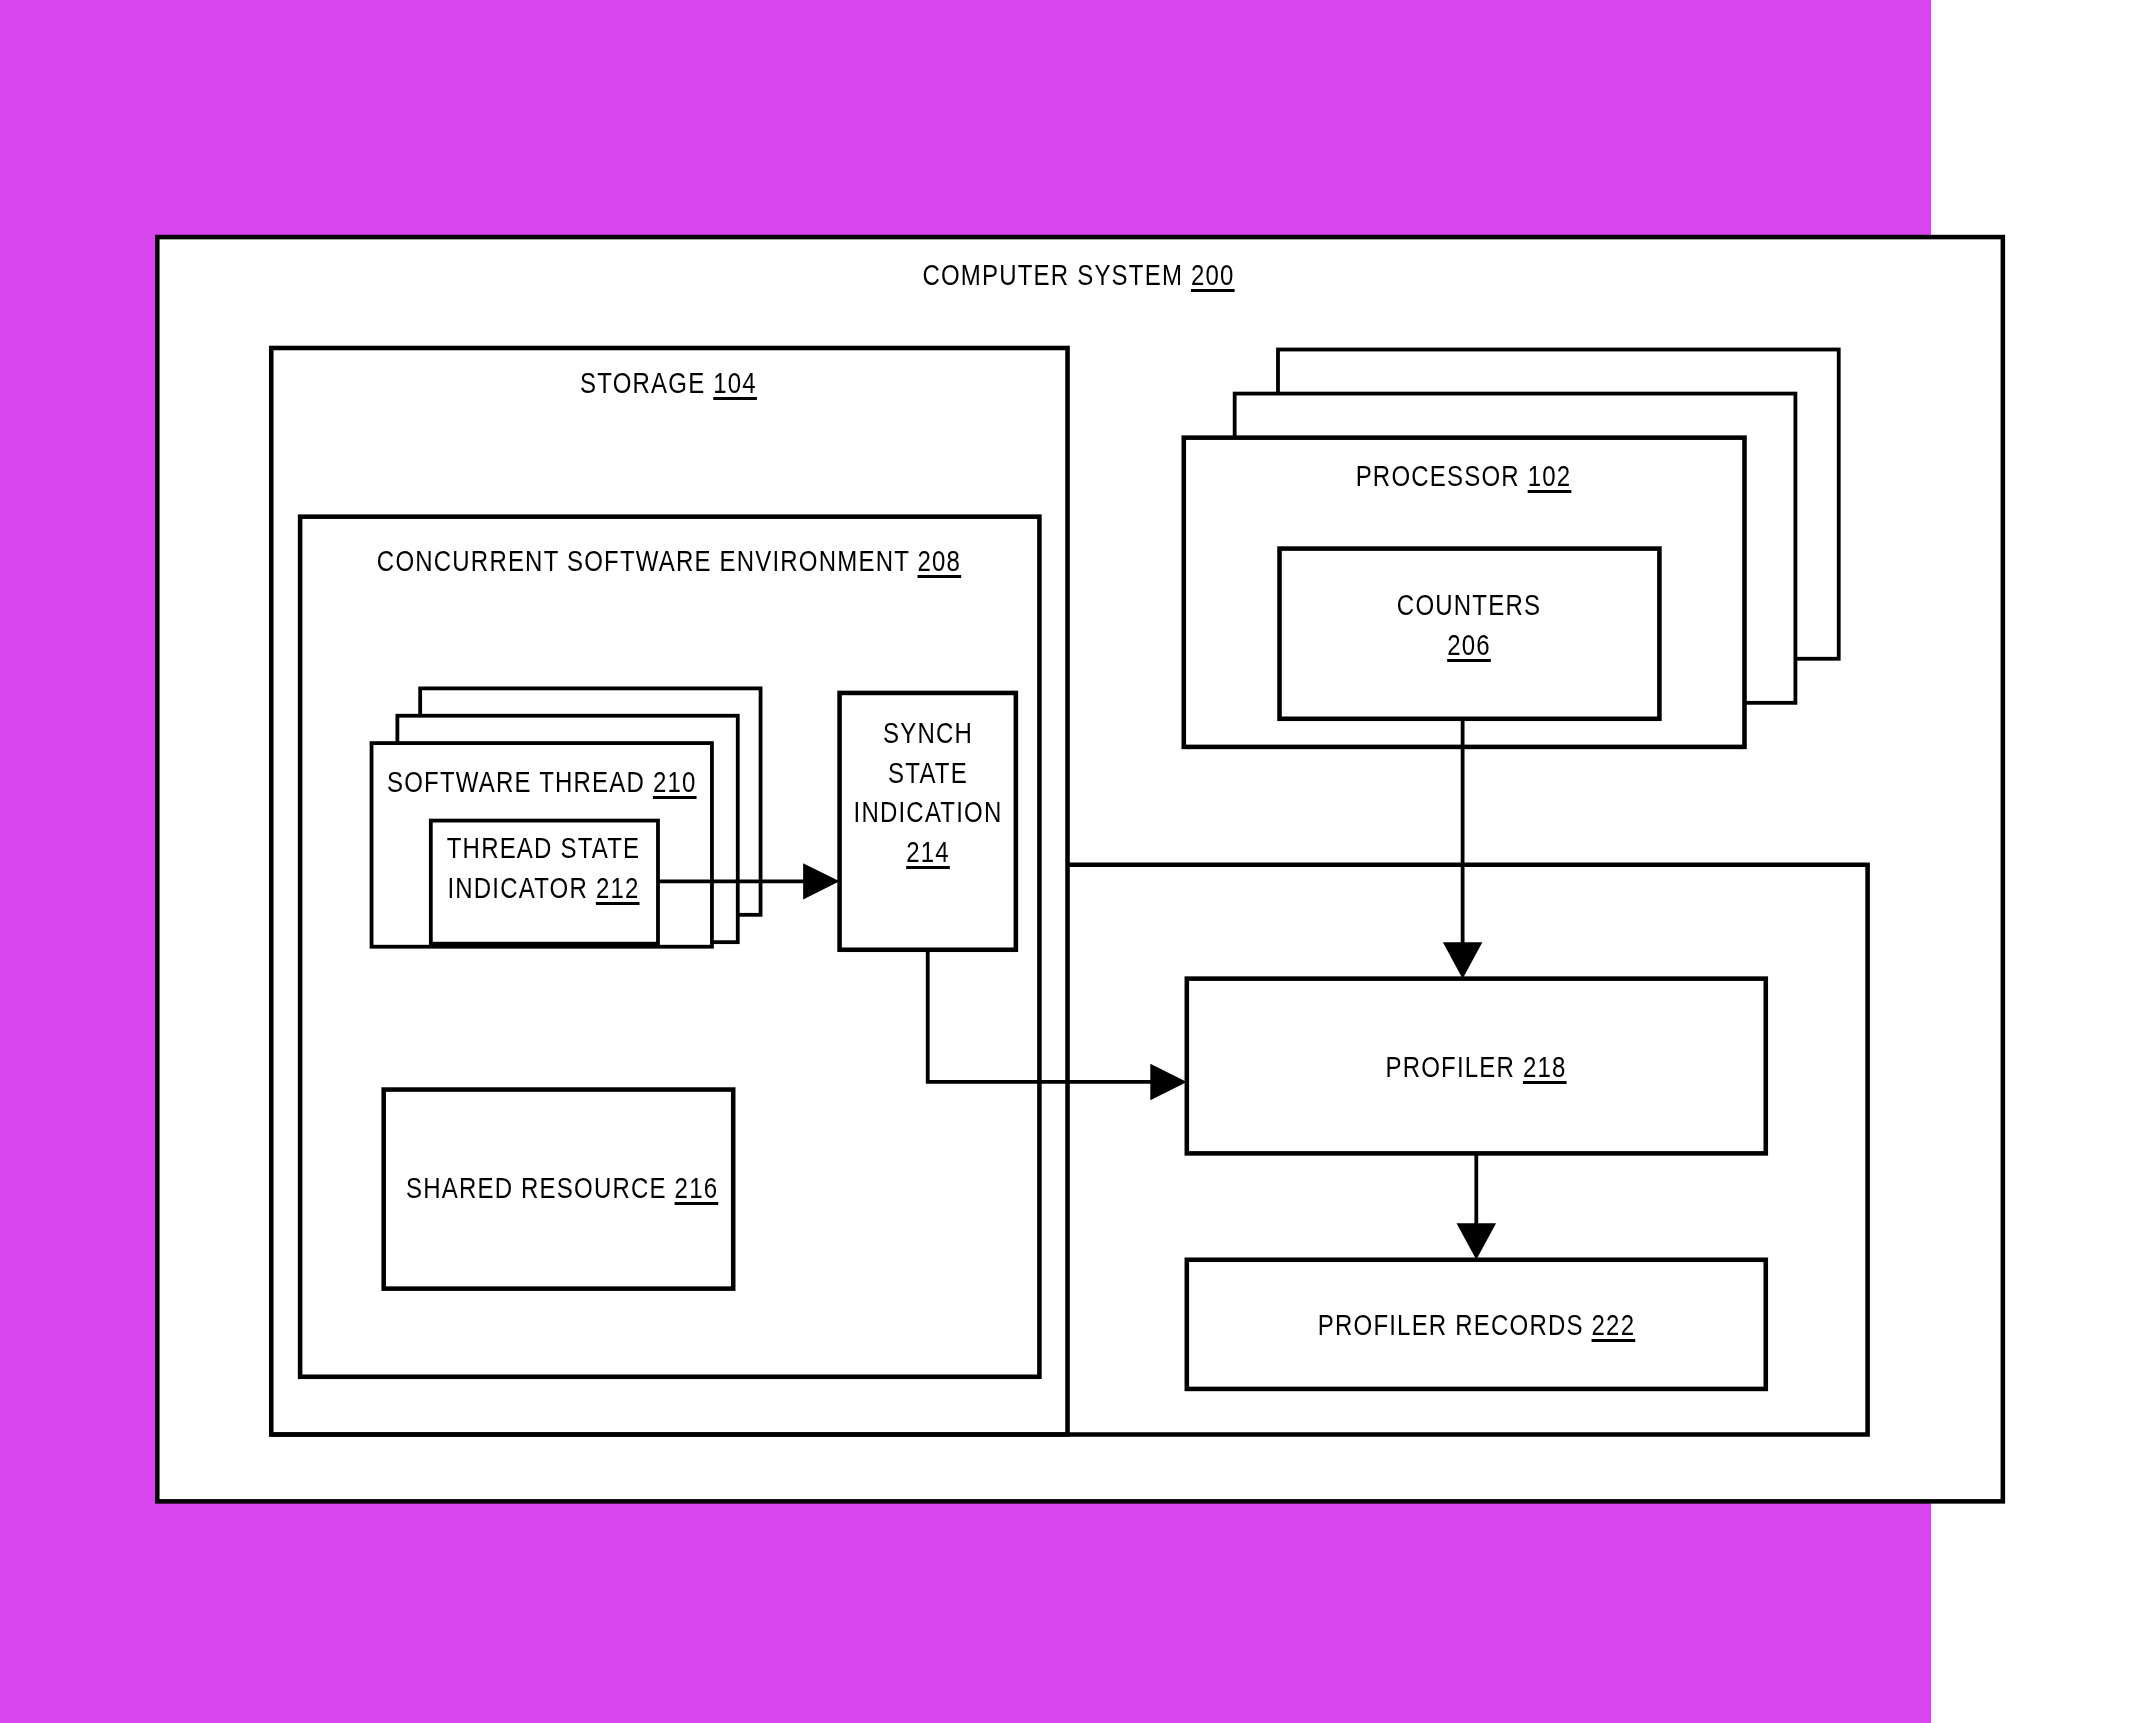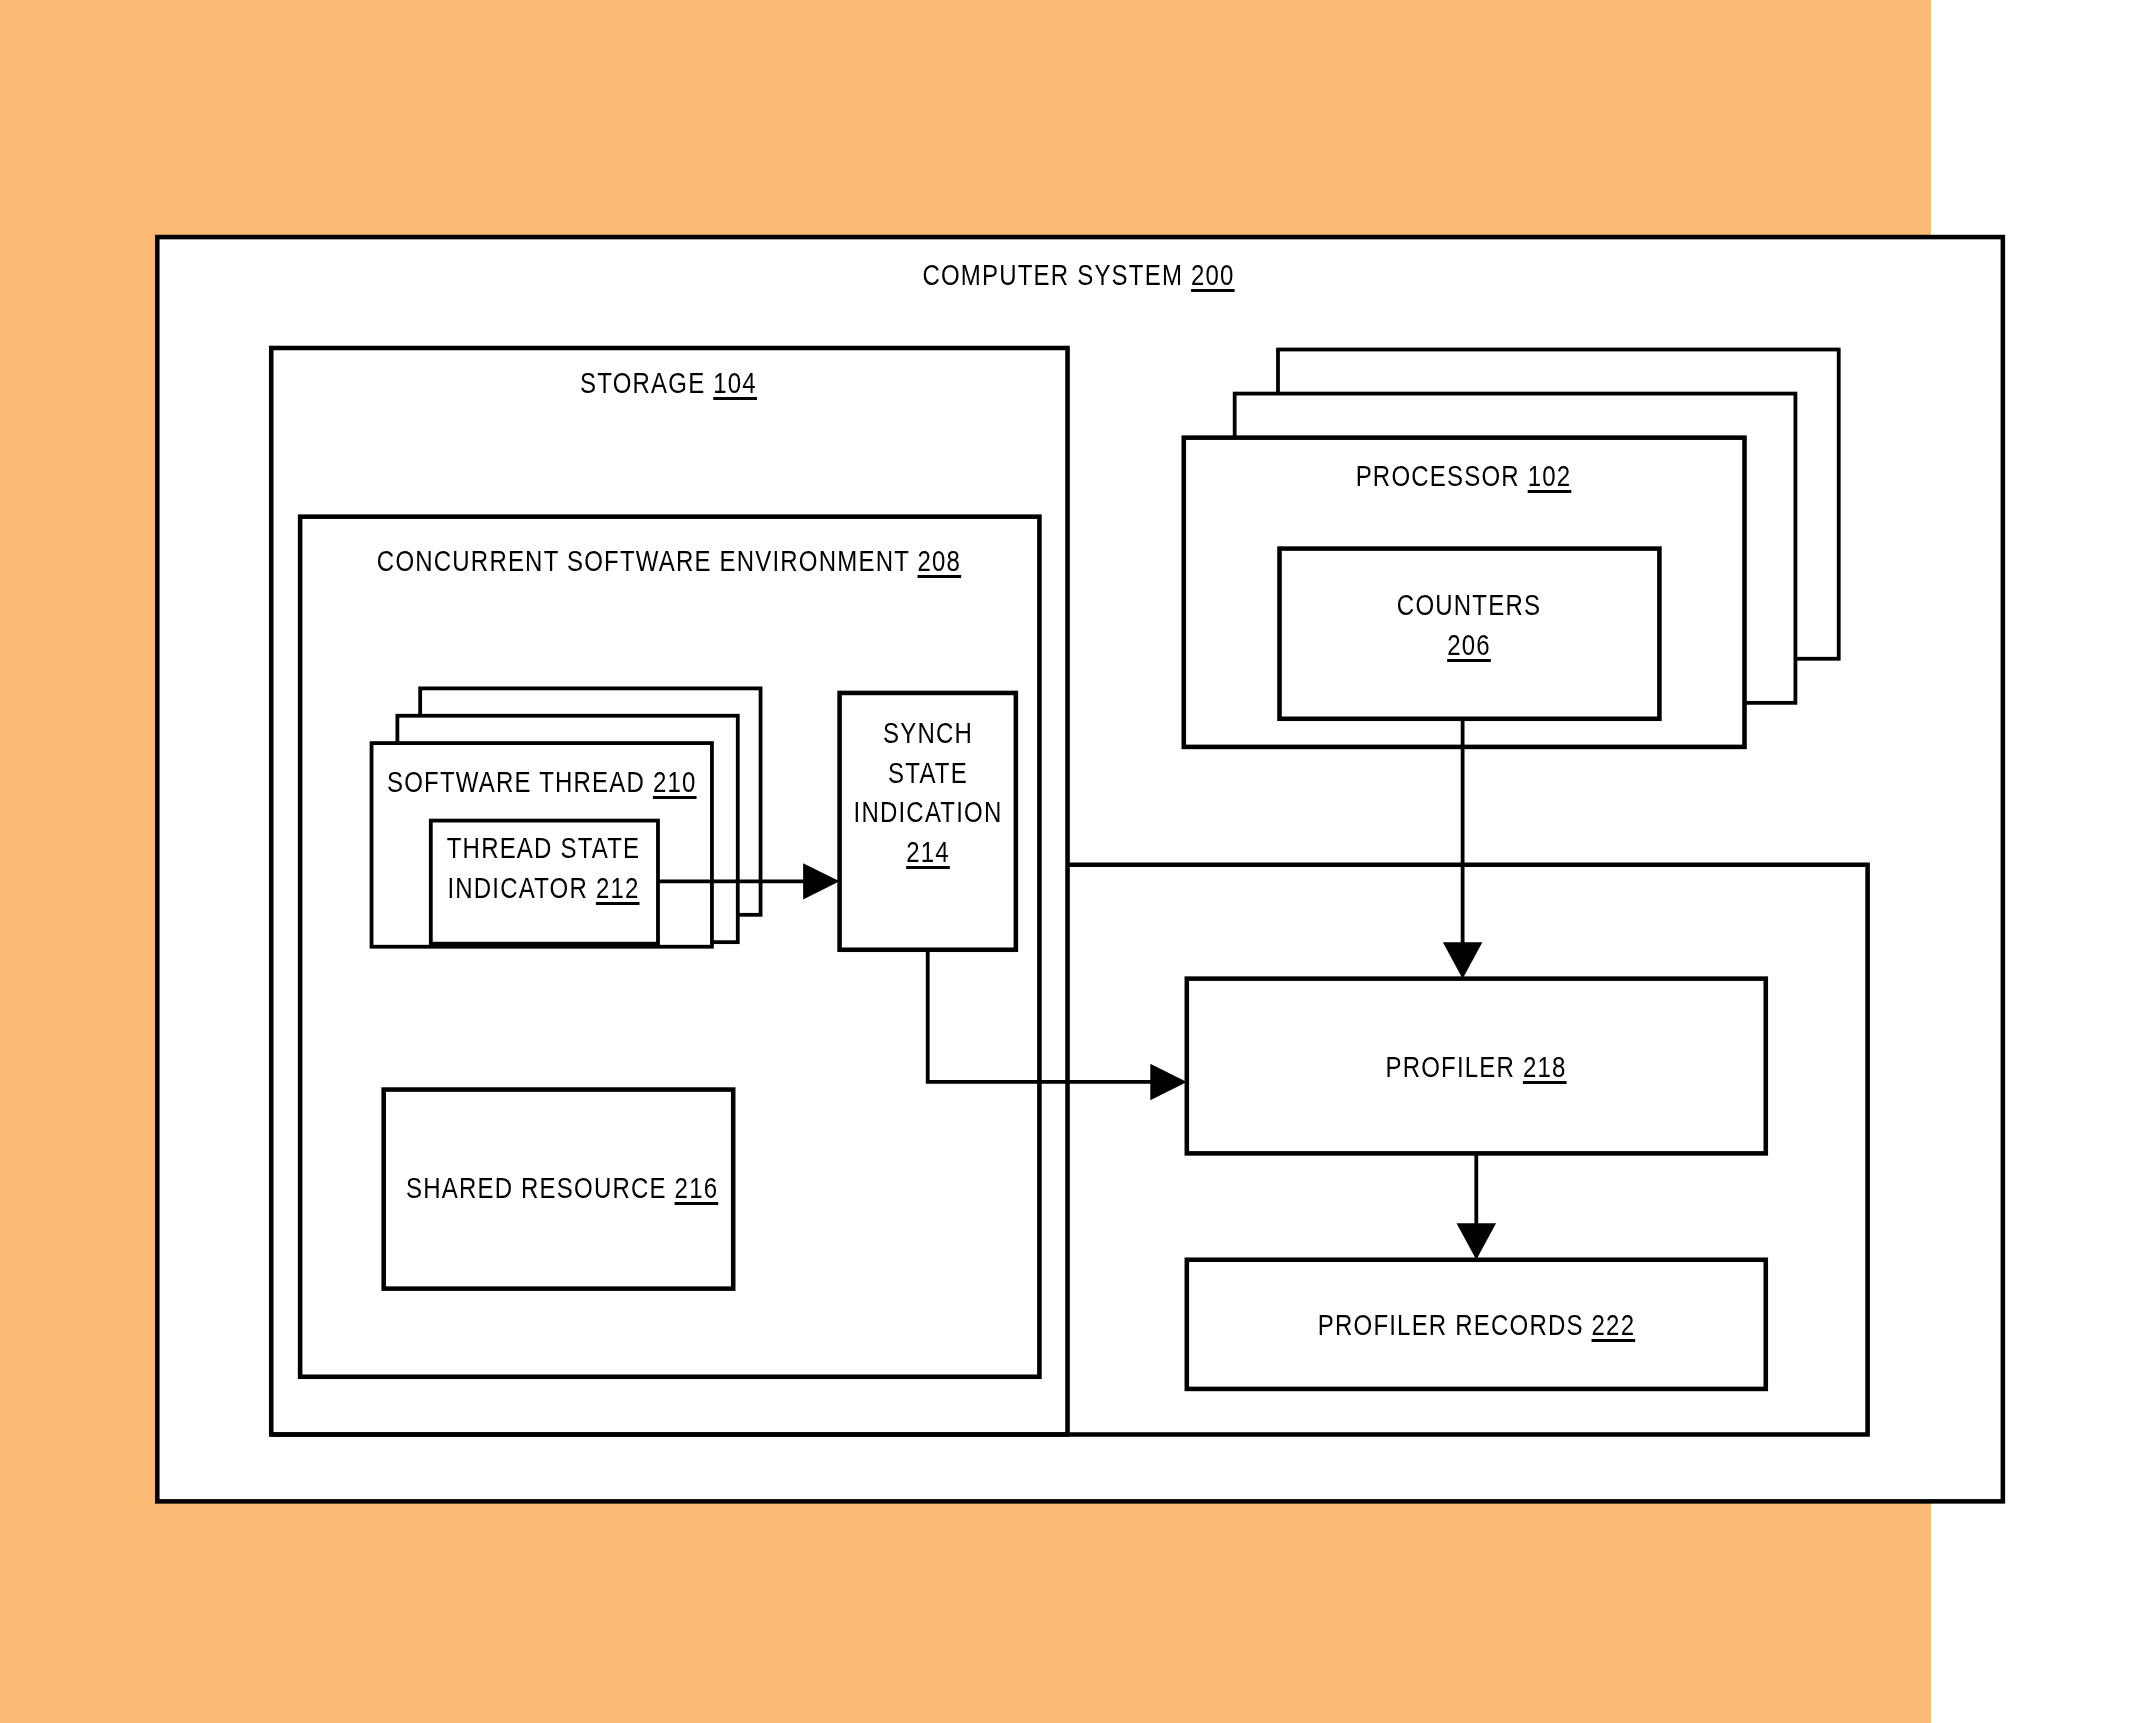--- a/index.html
+++ b/index.html
@@ -10,21 +10,21 @@
   body {
     width: 2151px;
     height: 1724px;
     font-family: "Liberation Sans", sans-serif;
     overflow: hidden;
   }
   #figure {
     position: relative;
     width: 1931px;
     height: 1724px;
-    background: #fdba74;
+    background: #d946ef;
   }
   svg.canvas {
     position: absolute;
     left: 0;
     top: 0;
     width: 2151px;
     height: 1724px;
   }
   .box {
     fill: #ffffff;

